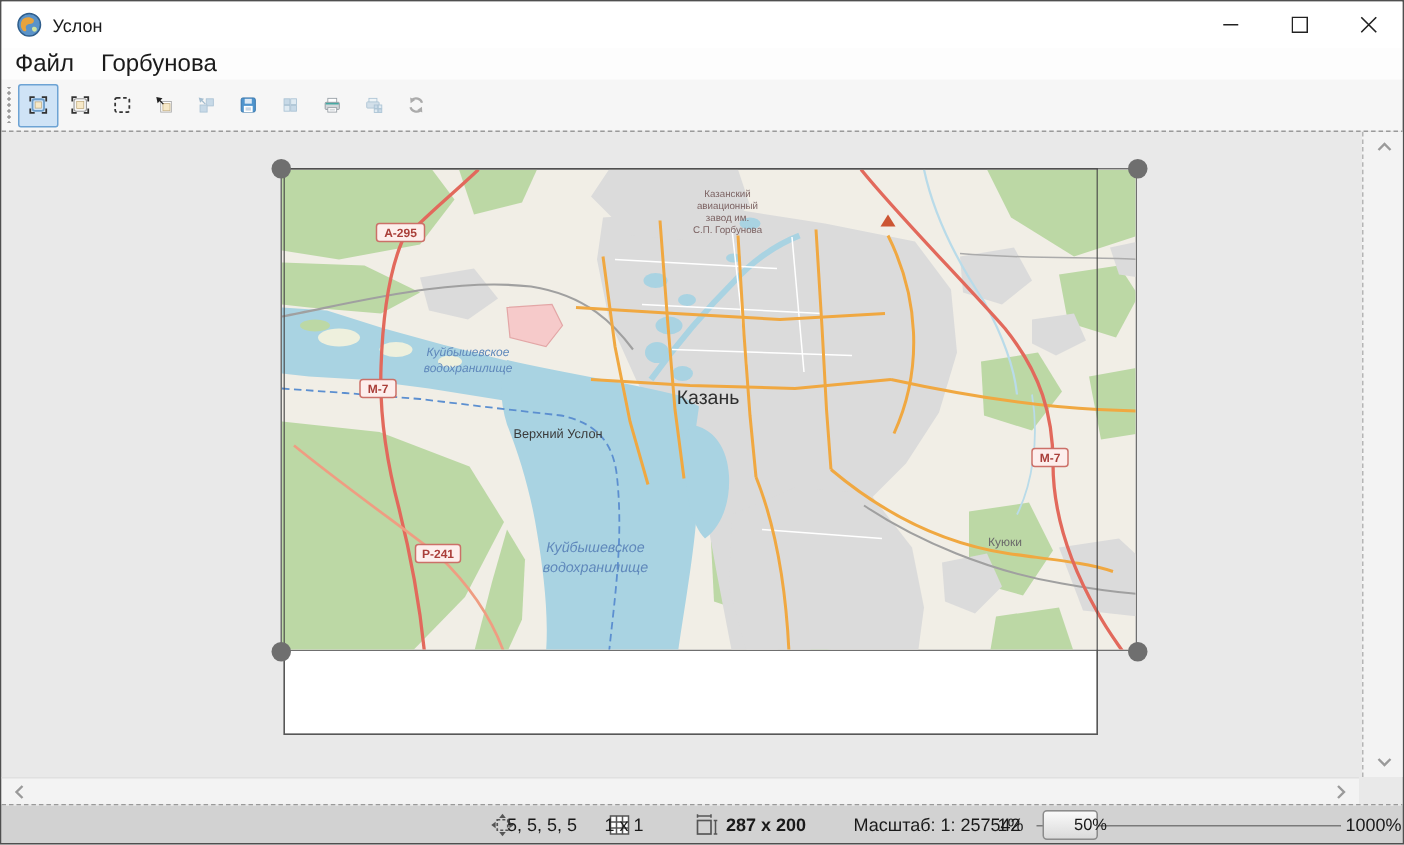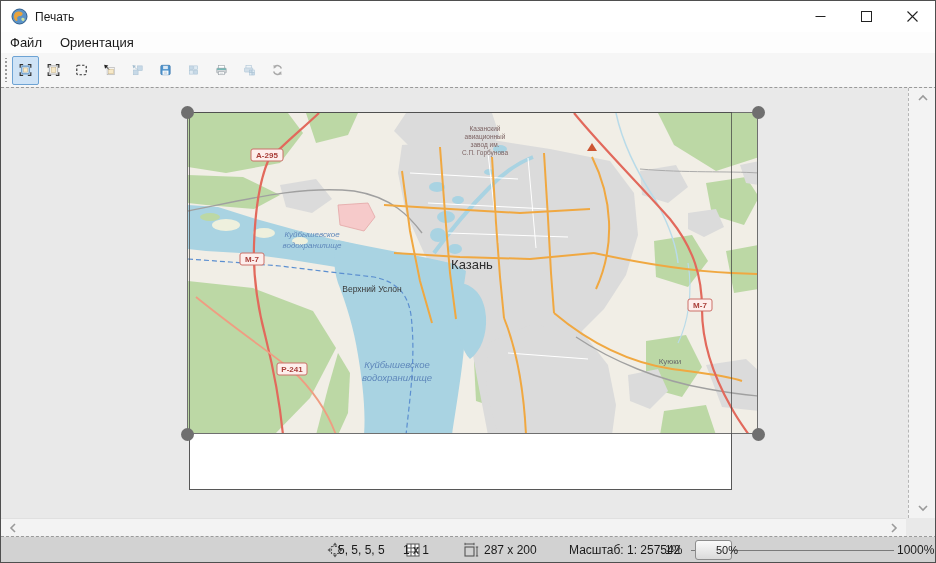--- a/index.html
+++ b/index.html
@@ -10,21 +10,21 @@
     font-size:12px;color:#1a1a1a;
   }
   
   .titlebar{position:absolute;left:0;top:0;width:100%;height:31px;background:#fff;display:flex;align-items:center;}
   .app-icon{width:17px;height:17px;margin-left:10px;}
   .title-text{margin-left:7px;font-size:12px;}
   .winbtns{position:absolute;right:0;top:0;height:30px;display:flex;}
   .winbtn{width:46px;height:30px;display:flex;align-items:center;justify-content:center;background:transparent;border:none;cursor:default;}
   
   .menubar{position:absolute;left:0;top:31px;width:100%;height:21px;background:#fdfdfd;display:flex;align-items:center;}
-  .menu-item{padding:2px 9px;font-size:13px;}
+  .menu-item{padding:2px 9px;font-size:16px;}
   
   .toolbar{position:absolute;left:0;top:52px;width:100%;height:34px;background:#f6f6f6;display:flex;align-items:center;}
   .grip{width:4px;height:24px;margin-left:3px;margin-right:4px;
     background-image:radial-gradient(circle,#9a9a9a 1px,transparent 1.2px);
     background-size:4px 4px;background-repeat:repeat-y;background-position:center;}
   .tbtn{width:27px;height:29px;margin-right:1px;display:flex;align-items:center;justify-content:center;border:1px solid transparent;border-radius:2px;background:transparent;}
   .tbtn.selected{background:#cfe3f6;border-color:#6da3d4;}
   .tbtn.disabled{opacity:.9;}
   
   .main{position:absolute;left:0;top:86px;width:936px;height:450px;border-top:1px dashed #9a9a9a;border-bottom:1px dashed #9a9a9a;box-sizing:border-box;background:#e9e9e9;text-align:right;}
@@ -49,21 +49,21 @@
 <body>
 
 <div class="window">
 
   <div class="titlebar">
     <svg class="app-icon" viewBox="0 0 17 17">
       <circle cx="8.5" cy="8.5" r="7.5" fill="#5b93c8" stroke="#2f5e8c" stroke-width="1"></circle>
       <path d="M4,5 C6,3 9,3 11,4.5 C12.5,6 11,8 9,8 C7,8 5.5,9.5 6.5,11.5 C7,13 5,13.5 4,12 C2.5,10 2.5,7 4,5 Z" fill="#e8a33d"></path>
       <path d="M11,10 C12.5,9.5 14,10.5 13.5,12 C13,13.5 11,13.5 10.5,12 C10.2,11 10.3,10.3 11,10 Z" fill="#cfe3a0"></path>
     </svg>
-    <span class="title-text">Печать</span>
+    <span class="title-text">Услон</span>
     <div class="winbtns">
       <button class="winbtn">
         <svg width="11" height="11" viewBox="0 0 11 11">
             <line x1="0.5" y1="5.5" x2="10.5" y2="5.5" stroke="#222" stroke-width="1"></line>
           </svg>
       </button>
       <button class="winbtn">
         <svg width="11" height="11" viewBox="0 0 11 11">
             <rect x="0.5" y="0.5" width="10" height="10" fill="none" stroke="#222" stroke-width="1"></rect>
           </svg>
@@ -71,21 +71,21 @@
       <button class="winbtn">
         <svg width="11" height="11" viewBox="0 0 11 11">
             <path d="M0.5,0.5 L10.5,10.5 M10.5,0.5 L0.5,10.5" stroke="#222" stroke-width="1.1"></path>
           </svg>
       </button>
     </div>
   </div>
 
   <div class="menubar">
     <span class="menu-item">Файл</span>
-    <span class="menu-item">Ориентация</span>
+    <span class="menu-item">Горбунова</span>
   </div>
 
   <div class="toolbar">
     <div class="grip"></div>
 
     <button class="tbtn selected">
       <svg width="22" height="22" viewBox="0 0 22 22">
         <path d="M2,7 L2,2 L7,2 M15,2 L20,2 L20,7 M20,15 L20,20 L15,20 M7,20 L2,20 L2,15" fill="none" stroke="#333" stroke-width="2"></path>
         <rect x="4.5" y="4.5" width="13" height="13" rx="2.5" fill="none" stroke="#6b9cc9" stroke-width="2"></rect>
         <rect x="7.5" y="7.5" width="7" height="7" fill="#f7e9c8" stroke="#bfa97a" stroke-width="0.8"></rect>
@@ -363,21 +363,21 @@
 
     <svg class="sicon" style="left:462px;" width="16" height="16" viewBox="0 0 16 16">
       <rect x="2" y="5" width="9" height="9" fill="none" stroke="#555" stroke-width="1.1"></rect>
       <line x1="2" y1="2" x2="11" y2="2" stroke="#555"></line>
         <line x1="2" y1="0.8" x2="2" y2="3.2" stroke="#555"></line>
         <line x1="11" y1="0.8" x2="11" y2="3.2" stroke="#555"></line>
       <line x1="14" y1="5" x2="14" y2="14" stroke="#555"></line>
         <line x1="12.8" y1="5" x2="15.2" y2="5" stroke="#555"></line>
         <line x1="12.8" y1="14" x2="15.2" y2="14" stroke="#555"></line>
     </svg>
-    <span class="sitem" style="left:483px;">287 x 200</span>
+    <span class="sitem" style="left:483px;font-weight:bold;">287 x 200</span>
 
     <span class="sitem" style="left:568px;">Масштаб: 1: 257542</span>
 
     <span class="sitem" style="left:664px;">1%</span>
     <div class="slider-track"></div>
     <div class="slider-thumb">50%</div>
     <span class="sitem" style="left:896px;">1000%</span>
   </div>
 
 </div>

